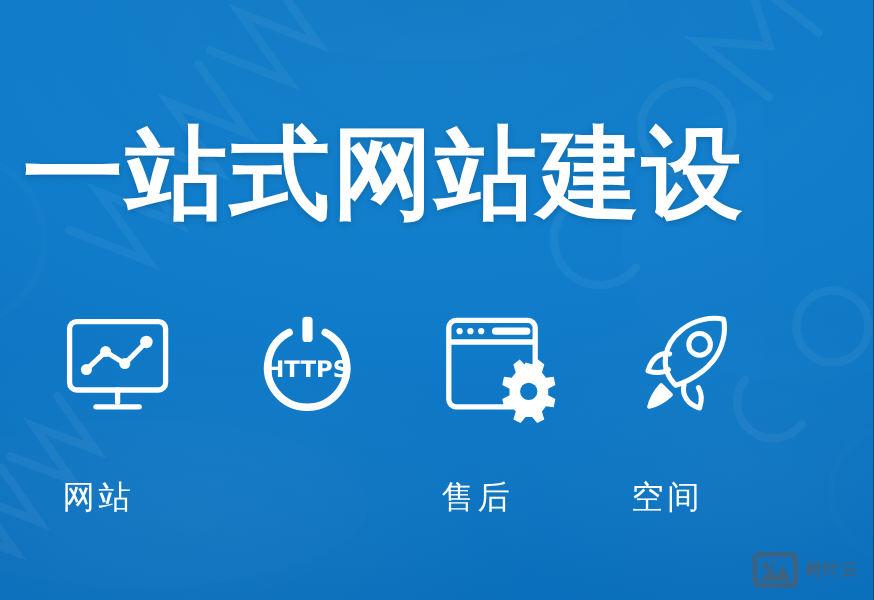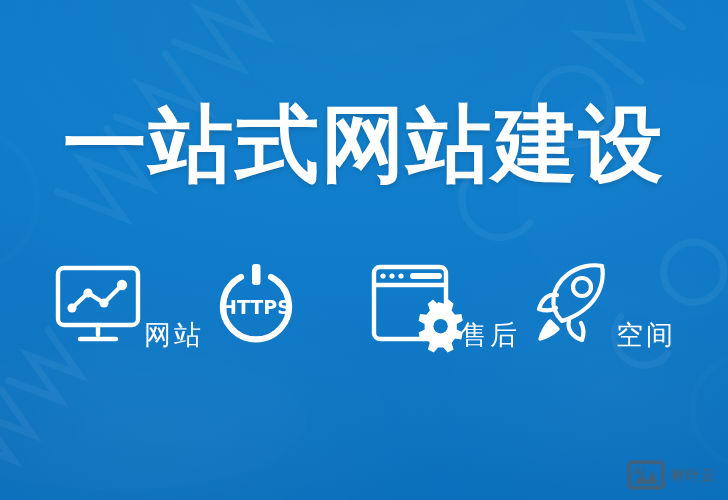--- a/index.html
+++ b/index.html
@@ -41,57 +41,58 @@
     pointer-events: none;
   }
   .wm-layer svg { width: 100%; height: 100%; display: block; }
 
   
   .title {
     position: absolute;
     left: 0;
     right: 0;
     top: 98px;
-    text-align: center;
+    text-align: left;
     color: #ffffff;
     font-size: 84px;
     line-height: 92px;
     font-weight: 700;
     letter-spacing: 2px;
     white-space: nowrap;
     text-shadow: 0 2px 5px rgba(0,0,0,0.16);
     font-family: "DejaVu Sans", "Liberation Sans", sans-serif;
+    padding-left: 19px;
   }
 
   
   .features {
     position: absolute;
     left: 52px;
     right: 52px;
     top: 258px;
     display: flex;
     justify-content: space-between;
     align-items: flex-start;
   }
   .feature {
     width: 150px;
     display: flex;
-    flex-direction: row;
-    align-items: flex-end;
+    flex-direction: column;
+    align-items: flex-start;
   }
   .feature-icon {
     width: 92px;
     height: 92px;
     display: flex;
     align-items: center;
     justify-content: center;
   }
   .feature-icon svg { display: block; overflow: visible; }
   .feature-label {
-    margin-top: 34px;
+    margin-top: 50px;
     color: #ffffff;
     font-size: 27px;
     line-height: 30px;
     font-weight: 400;
     letter-spacing: 3px;
     white-space: nowrap;
     font-family: "DejaVu Sans", "Liberation Sans", sans-serif;
   }
 
   

